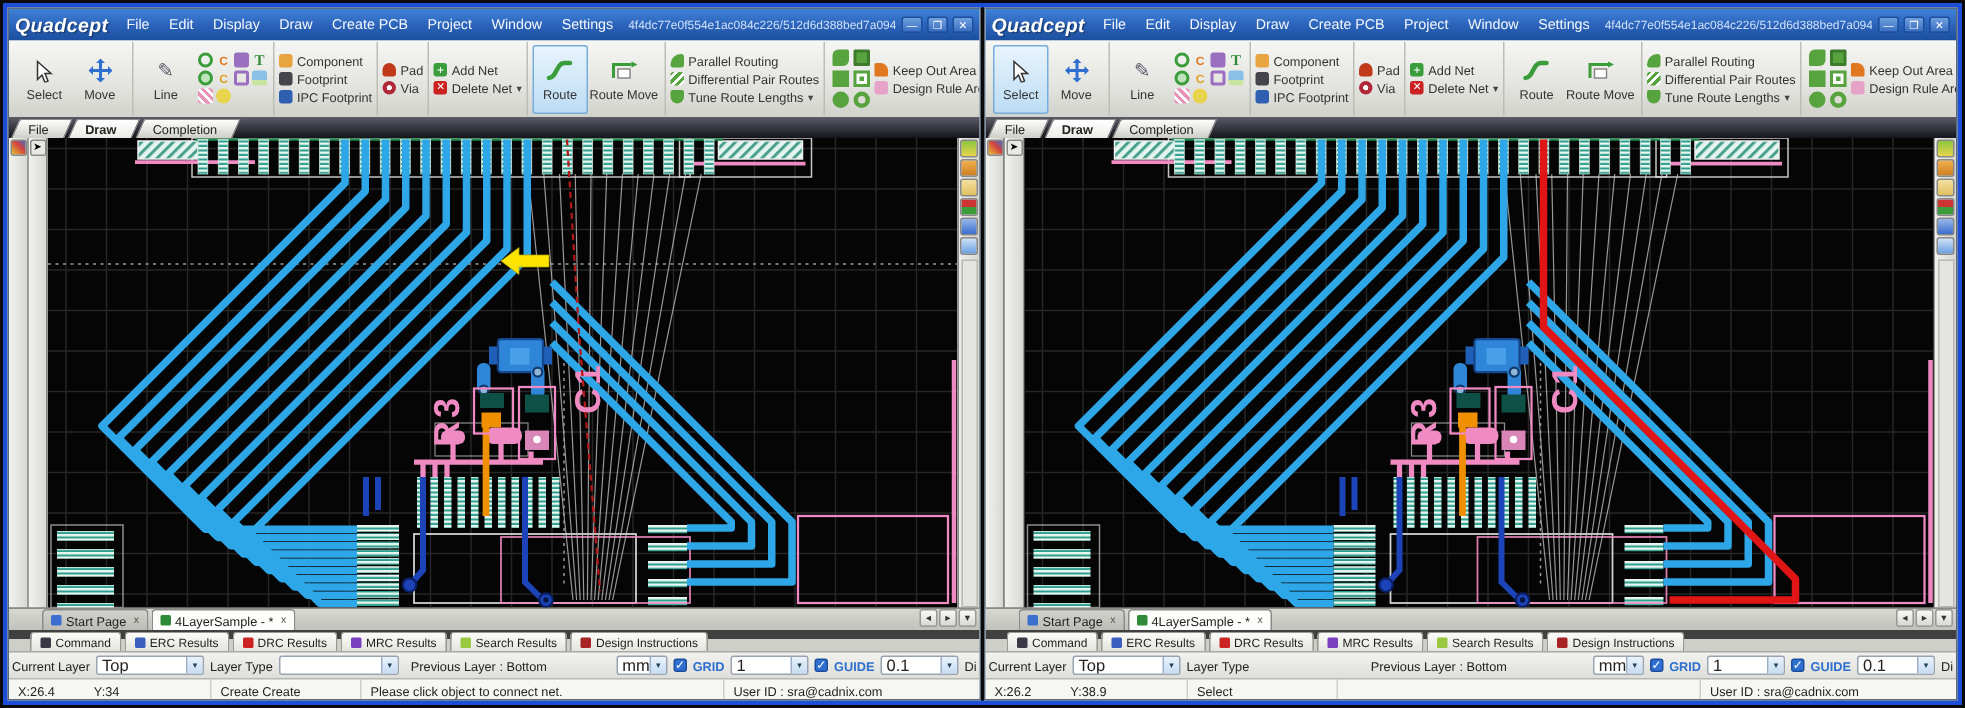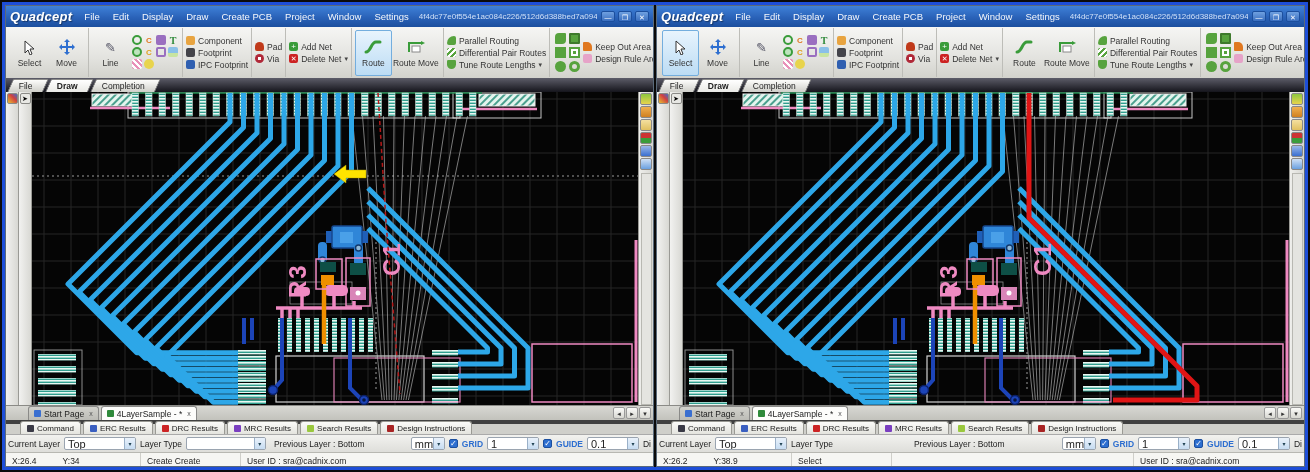--- a/index.html
+++ b/index.html
@@ -64,34 +64,34 @@
     font-size:7px; line-height:9px; text-align:center; background:#e8e8e4; }
   .pcb-wrap { flex:1 1 auto; position:relative; }
   .pcb-svg { display:block; width:100%; height:100%; }
   .sidebar { width:15px; flex:0 0 15px; background:linear-gradient(90deg,#efefec,#d6d6d1);
     border-left:1px solid #9a9a95; display:flex; flex-direction:column; align-items:center; padding-top:1px; gap:1px; }
   .side-icon { width:12px; height:12px; border:1px solid #888; border-radius:2px; }
   .sb-track { width:11px; flex:1; background:#e4e4e0; border:1px solid #b8b8b2; margin-top:2px; }
 
   
   .doctabs { height:15px; flex:0 0 15px; background:linear-gradient(#d8d8d3,#c2c2bc);
-    display:flex; align-items:flex-end; padding-left:22px; gap:2px; border-top:1px solid #8a8a86; }
+    display:flex; align-items:flex-start; padding-left:22px; gap:2px; border-top:1px solid #8a8a86; }
   .dtab { display:flex; align-items:center; gap:3px; font-size:8.5px; color:#222;
     padding:1px 5px; height:14px; border:1px solid #8a8a88; border-bottom:none;
     border-radius:3px 3px 0 0; background:linear-gradient(#d2d2cc,#bcbcb6); white-space:nowrap; }
   .dtab.active { background:#fdfdfb; }
   .dticon { width:7px; height:7px; border-radius:1px; display:inline-block; }
   .dtclose { font-size:7px; color:#555; margin-left:2px; }
   .dt-scroll { margin-left:auto; display:flex; gap:1px; padding:0 2px 1px 0; }
   .dt-btn { width:12px; height:12px; font-size:7px; line-height:11px; text-align:center;
     background:linear-gradient(#fafaf8,#d8d8d2); border:1px solid #999; border-radius:2px; color:#333; }
 
   
   .restabs { height:14px; flex:0 0 14px; background:#cfcfca; display:flex; align-items:flex-end;
-    padding-left:14px; gap:2px; border-top:4px solid #404040; }
+    padding-left:14px; gap:2px; border-top:6px solid #404040; }
   .rstab { display:flex; align-items:center; gap:3px; font-size:8px; color:#222;
     padding:1px 6px; height:13px; border:1px solid #9a9a94; border-bottom:none;
     border-radius:3px 3px 0 0; background:linear-gradient(#fbfbf9,#e4e4de); white-space:nowrap; }
   .rsicon { width:7px; height:7px; border-radius:1px; }
 
   
   .settings { height:18px; flex:0 0 18px; background:linear-gradient(#f2f2ef,#dededa);
     display:flex; align-items:center; font-size:8.5px; color:#222; padding:0 2px; gap:4px;
     border-top:1px solid #aaa; overflow:hidden; white-space:nowrap; }
   .dd { display:flex; align-items:center; background:#fff; border:1px solid #9aa4b0;
@@ -528,20 +528,21 @@
       </span>
       <span data-name="overflow-label">Di</span>
     </div>
 
     <div class="statusbar" data-name="status-bar">
       <span class="scell sc-xy">
         <span data-name="cursor-x-readout">X:26.4</span>
         <span data-name="cursor-y-readout">Y:34</span>
       </span>
       <span class="scell sc-mode" data-name="active-mode-readout">Create Create</span>
+      <span class="scell sc-msg" data-name="status-message">Please click object to connect net.</span>
       <span class="scell sc-user" data-name="user-id-readout">User ID : sra@cadnix.com</span>
     </div>
   </div>
 <div class="divider" data-name="panel-divider"></div>
   <div class="panel" data-name="app-window" data-active-tool="Select">
 
     <div class="titlebar" data-name="title-bar">
       <span class="logo" data-name="app-logo">Quadcept</span>
       <span class="menus" data-name="menu-bar">
           <span class="menu-item" data-name="menu-item">File</span>

